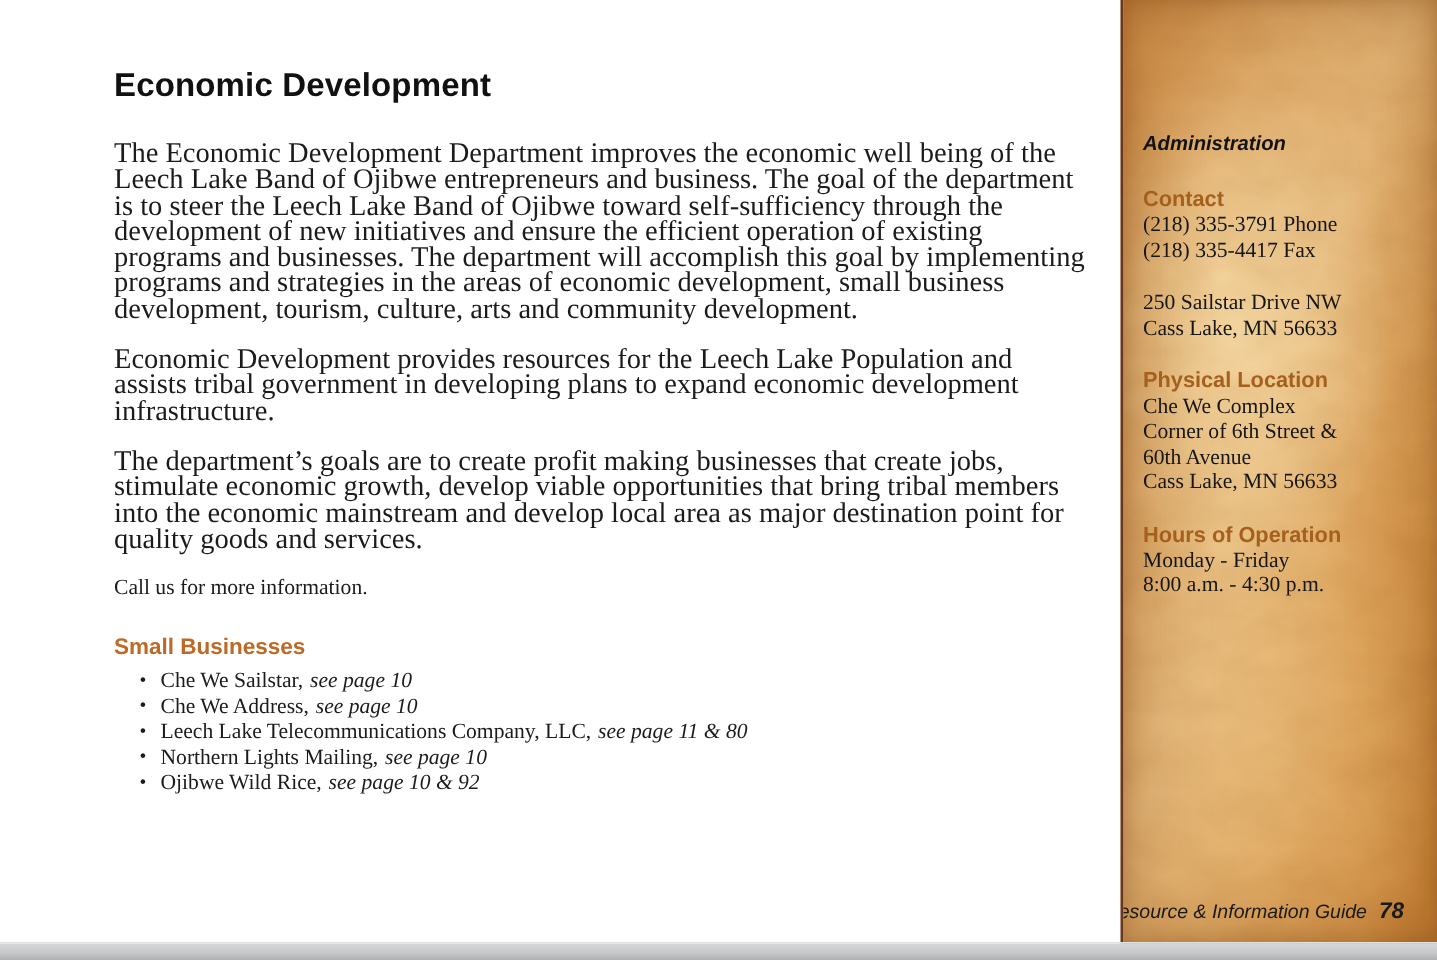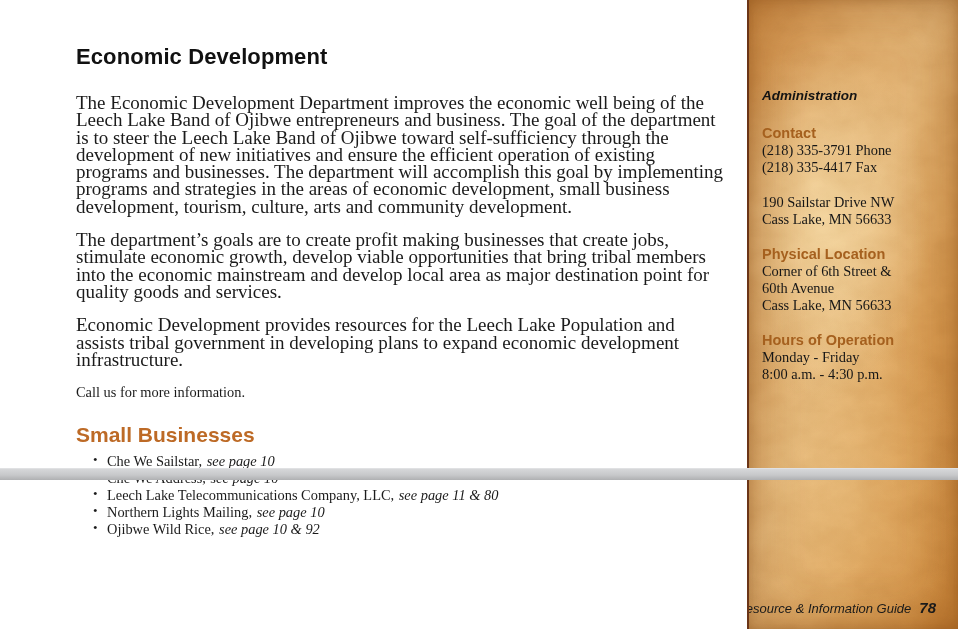--- a/index.html
+++ b/index.html
@@ -1,28 +1,28 @@
 <!DOCTYPE html>
 <html><head>
 <meta charset="utf-8">
 <style>
   * { margin:0; padding:0; box-sizing:border-box; }
   html,body { width:958px; height:640px; background:#ffffff; overflow:hidden; }
-  .screen { position:relative; width:958px; height:480px; background:#ffffff;
+  .screen { position:relative; width:958px; height:640px; background:#ffffff;
             font-family:"Liberation Serif", serif; }
 
   
   .page-main { position:absolute; left:76px; top:44px; width:650px; color:#1b1b1b; }
   .page-title { font-family:"Liberation Sans", sans-serif; font-weight:700;
                 font-size:22px; color:#111; letter-spacing:0.1px; margin-bottom:24px; }
   .para { font-size:19px; line-height:17.3px; margin-bottom:16px; }
   .cta  { font-size:14.4px; line-height:17.3px; margin-bottom:22px; }
 
   .list-heading { font-family:"Liberation Sans", sans-serif; font-weight:700;
-                  font-size:21px; color:#bd6a26; margin-bottom:6px; }
+                  font-size:15px; color:#bd6a26; margin-bottom:6px; }
   .biz-list { list-style:none; padding-left:17px; }
   .biz-list li { font-size:14.4px; line-height:16.9px; padding-left:14px; position:relative; }
   .biz-list .bullet { position:absolute; left:0; top:-1px; font-size:13px; color:#1b1b1b; }
   .biz-list em { font-style:italic; margin-left:0.32em; }
 
   
   .sidebar { position:absolute; left:747px; top:0; width:211px; height:629px;
              border-left:2px solid #6b3517;
              background:
                radial-gradient(ellipse 150px 250px at 35% 35%, rgba(252,228,178,0.85), rgba(252,228,178,0) 72%),
@@ -52,22 +52,22 @@
 </style>
 </head>
 <body>
 
 <div class="screen">
 
   <div class="page-main">
     <h1 class="page-title">Economic Development</h1>
 
     <p class="para">The Economic Development Department improves the economic well being of the Leech Lake Band of Ojibwe entrepreneurs and business.  The goal of the department is to steer the Leech Lake Band of Ojibwe toward self-sufficiency through the development of new initiatives and ensure the efficient operation of existing programs and businesses. The department will accomplish this goal by implementing programs and strategies in the areas of economic development, small business development, tourism, culture, arts and community development.</p>
+    <p class="para">Economic Development provides resources for the Leech Lake Population and assists tribal government in developing plans to expand economic development infrastructure.</p>
     <p class="para">The department’s goals are to create profit making businesses that create jobs, stimulate economic growth, develop viable opportunities that bring tribal members into the economic mainstream and develop local area as major destination point for quality goods and services.</p>
-    <p class="para">Economic Development provides resources for the Leech Lake Population and assists tribal government in developing plans to expand economic development infrastructure.</p>
     <p class="cta">Call us for more information.</p>
 
     <h2 class="list-heading">Small Businesses</h2>
 
     <ul class="biz-list">
       <li>
         <span class="bullet">•</span><span>Che We Sailstar,</span><em>see page 10</em>
       </li>
       <li>
         <span class="bullet">•</span><span>Che We Address,</span><em>see page 10</em>
@@ -96,26 +96,27 @@
     <div class="sidebar-inner">
       <div class="dept">Administration</div>
 
       <div class="sb-section">
         <h3 class="sb-heading">Contact</h3>
         <div class="sb-line">(218) 335-3791 Phone</div>
         <div class="sb-line">(218) 335-4417 Fax</div>
       </div>
 
       <div class="sb-section">
-        <div class="sb-line">190 Sailstar Drive NW</div>
+        <div class="sb-line">250 Sailstar Drive NW</div>
         <div class="sb-line">Cass Lake, MN 56633</div>
       </div>
 
       <div class="sb-section">
         <h3 class="sb-heading">Physical Location</h3>
+        <div class="sb-line">Che We Complex</div>
         <div class="sb-line">Corner of 6th Street &amp;</div>
         <div class="sb-line">60th Avenue</div>
         <div class="sb-line">Cass Lake, MN 56633</div>
       </div>
 
       <div class="sb-section">
         <h3 class="sb-heading">Hours of Operation</h3>
         <div class="sb-line">Monday - Friday</div>
         <div class="sb-line">8:00 a.m. - 4:30 p.m.</div>
       </div>

